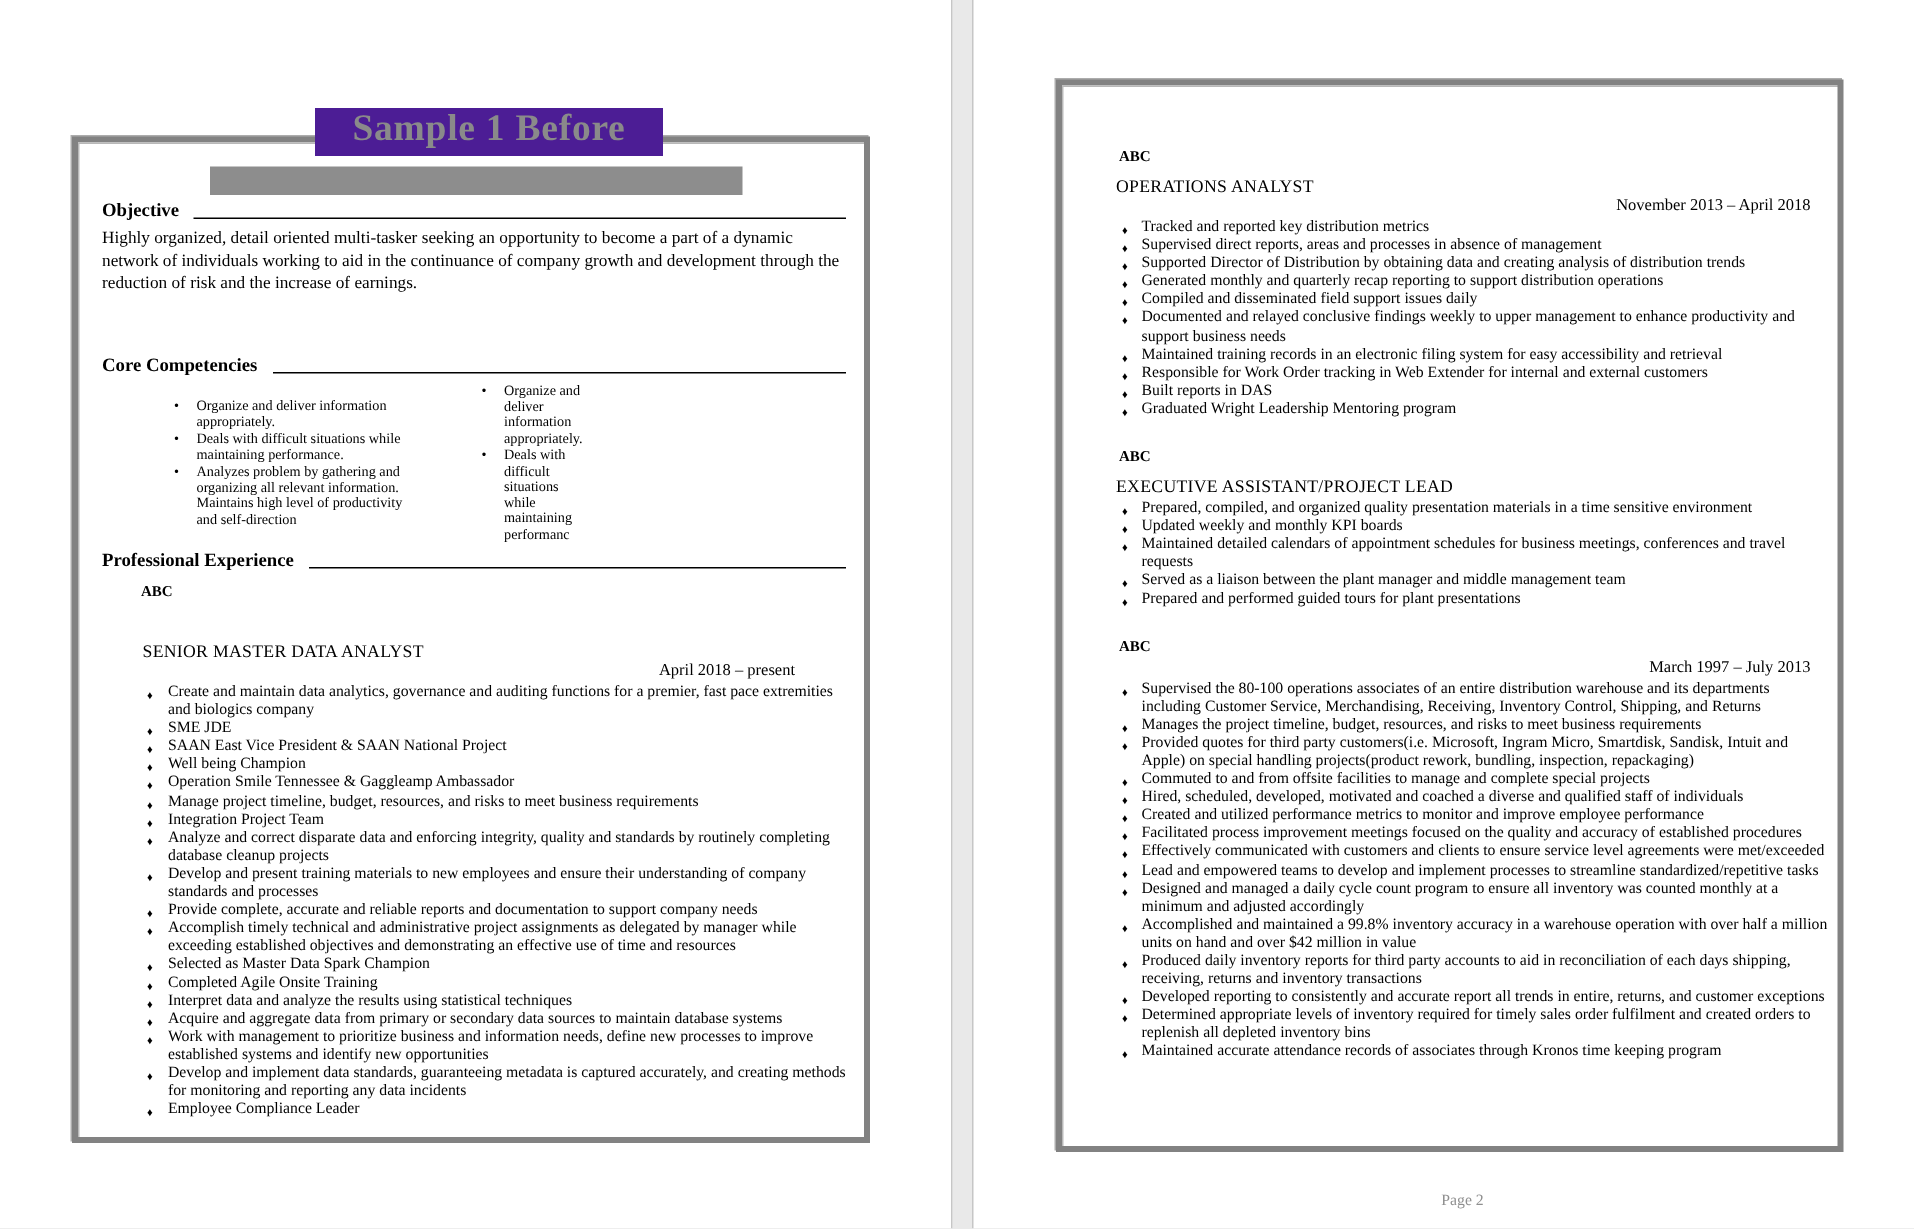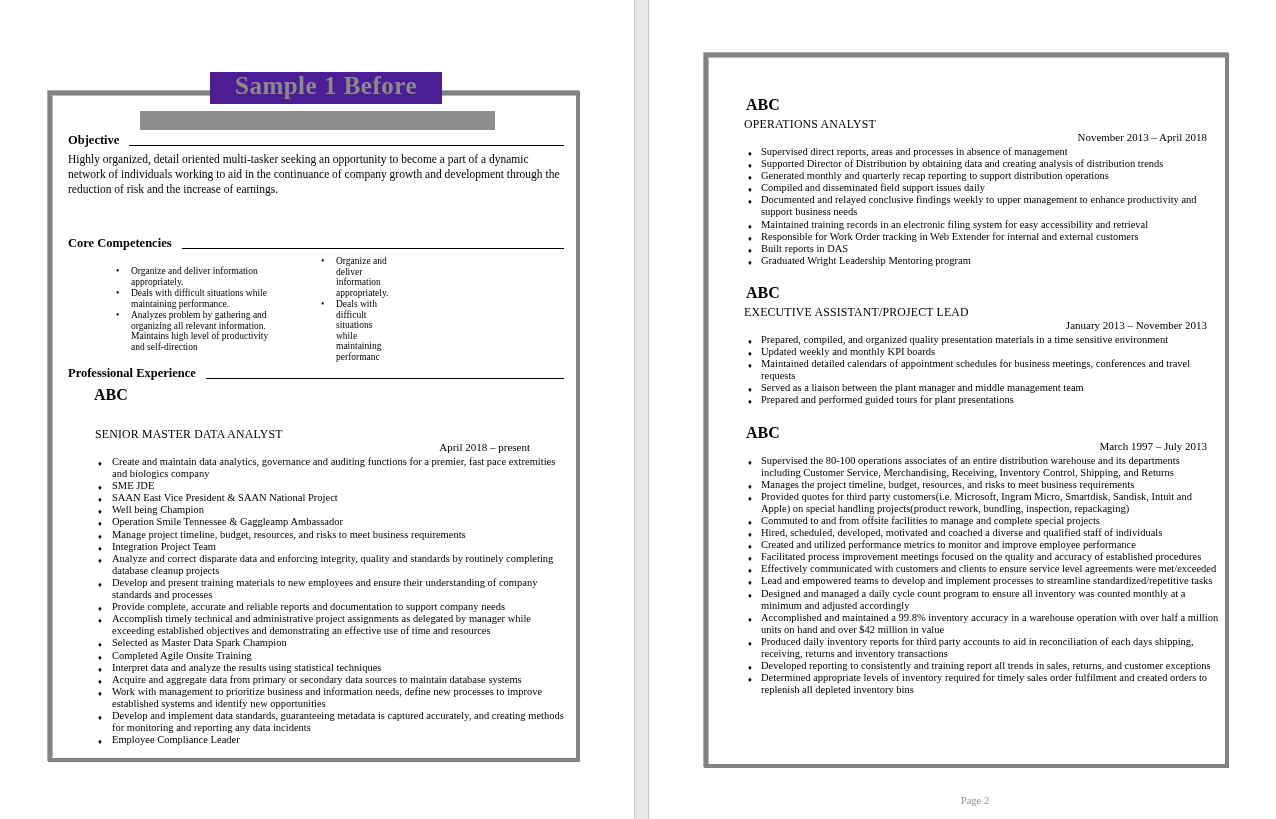--- a/index.html
+++ b/index.html
@@ -41,21 +41,21 @@
   .cc-cols { display:flex; margin-top:5px;align-items:center; }
   ul { list-style:none; margin:0; padding:0; }
   .dot-list { font-size:9.5px; line-height:10.5px; }
   .dot-list li { position:relative; padding-left:17px; margin-bottom:1px; }
   .dot-list li::before { content:"•"; position:absolute; left:2px; top:0; }
   .cc-col1 { margin-left:46px; width:170px; }
   .cc-col2 { margin-left:35px; width:72px; }
 
   .pe-heading { margin-top:3px; }
 
-  .job-company { font-weight:bold; font-size:16px; line-height:14px; }
+  .job-company { font-weight:bold; font-size:10px; line-height:14px; }
   .job-title { font-size:11.8px; line-height:14px; letter-spacing:0.2px; }
   .job-dates { text-align:right; font-size:11px; line-height:13px; }
   .diamond-list { font-size:10.5px; line-height:12.1px; margin-top:2px; }
   .diamond-list li { position:relative; }
   .diamond-list li::before { content:"♦"; position:absolute; top:2px; font-size:7.5px; }
 
   .job--p1 .job-company { margin:7px 0 0 26px; }
   .job--p1 .job-title { margin:25px 0 0 27px; }
   .job--p1 .job-dates { padding-right:36px; }
   .job--p1 .diamond-list li { padding-left:44px; }
@@ -141,36 +141,36 @@
 <div class="page" id="page2">
   <div class="frame" id="frame2"></div>
 
   <div class="content" id="content2">
 
     <div class="job job--p2">
       <div class="job-company">ABC</div>
       <div class="job-title">OPERATIONS ANALYST</div>
       <div class="job-dates">November 2013 – April 2018</div>
       <ul class="diamond-list">
+          <li>Tracked and reported key distribution metrics</li>
           <li>Supervised direct reports, areas and processes in absence of management</li>
           <li>Supported Director of Distribution by obtaining data and creating analysis of distribution trends</li>
           <li>Generated monthly and quarterly recap reporting to support distribution operations</li>
           <li>Compiled and disseminated field support issues daily</li>
           <li>Documented and relayed conclusive findings weekly to upper management to enhance productivity and support business needs</li>
           <li>Maintained training records in an electronic filing system for easy accessibility and retrieval</li>
           <li>Responsible for Work Order tracking in Web Extender for internal and external customers</li>
           <li>Built reports in DAS</li>
           <li>Graduated Wright Leadership Mentoring program</li>
         </ul>
     </div>
 
     <div class="job job--p2">
       <div class="job-company">ABC</div>
       <div class="job-title">EXECUTIVE ASSISTANT/PROJECT LEAD</div>
-      <div class="job-dates">January 2013 – November 2013</div>
       <ul class="diamond-list">
           <li>Prepared, compiled, and organized quality presentation materials in a time sensitive environment</li>
           <li>Updated weekly and monthly KPI boards</li>
           <li>Maintained detailed calendars of appointment schedules for business meetings, conferences and travel requests</li>
           <li>Served as a liaison between the plant manager and middle management team</li>
           <li>Prepared and performed guided tours for plant presentations</li>
         </ul>
     </div>
 
     <div class="job job--p2">
@@ -182,21 +182,22 @@
           <li>Provided quotes for third party customers(i.e. Microsoft, Ingram Micro, Smartdisk, Sandisk, Intuit and Apple) on special handling projects(product rework, bundling, inspection, repackaging)</li>
           <li>Commuted to and from offsite facilities to manage and complete special projects</li>
           <li>Hired, scheduled, developed, motivated and coached a diverse and qualified staff of individuals</li>
           <li>Created and utilized performance metrics to monitor and improve employee performance</li>
           <li>Facilitated process improvement meetings focused on the quality and accuracy of established procedures</li>
           <li>Effectively communicated with customers and clients to ensure service level agreements were met/exceeded</li>
           <li>Lead and empowered teams to develop and implement processes to streamline standardized/repetitive tasks</li>
           <li>Designed and managed a daily cycle count program to ensure all inventory was counted monthly at a minimum and adjusted accordingly</li>
           <li>Accomplished and maintained a 99.8% inventory accuracy in a warehouse operation with over half a million units on hand and over $42 million in value</li>
           <li>Produced daily inventory reports for third party accounts to aid in reconciliation of each days shipping, receiving, returns and inventory transactions</li>
-          <li>Developed reporting to consistently and training report all trends in sales, returns, and customer exceptions</li>
+          <li>Developed reporting to consistently and accurate report all trends in entire, returns, and customer exceptions</li>
           <li>Determined appropriate levels of inventory required for timely sales order fulfilment and created orders to replenish all depleted inventory bins</li>
+          <li>Maintained accurate attendance records of associates through Kronos time keeping program</li>
         </ul>
     </div>
 
   </div>
 
   <div class="footer" style="color: rgb(143, 143, 143);">Page 2</div>
 </div>
 
 </body></html>

